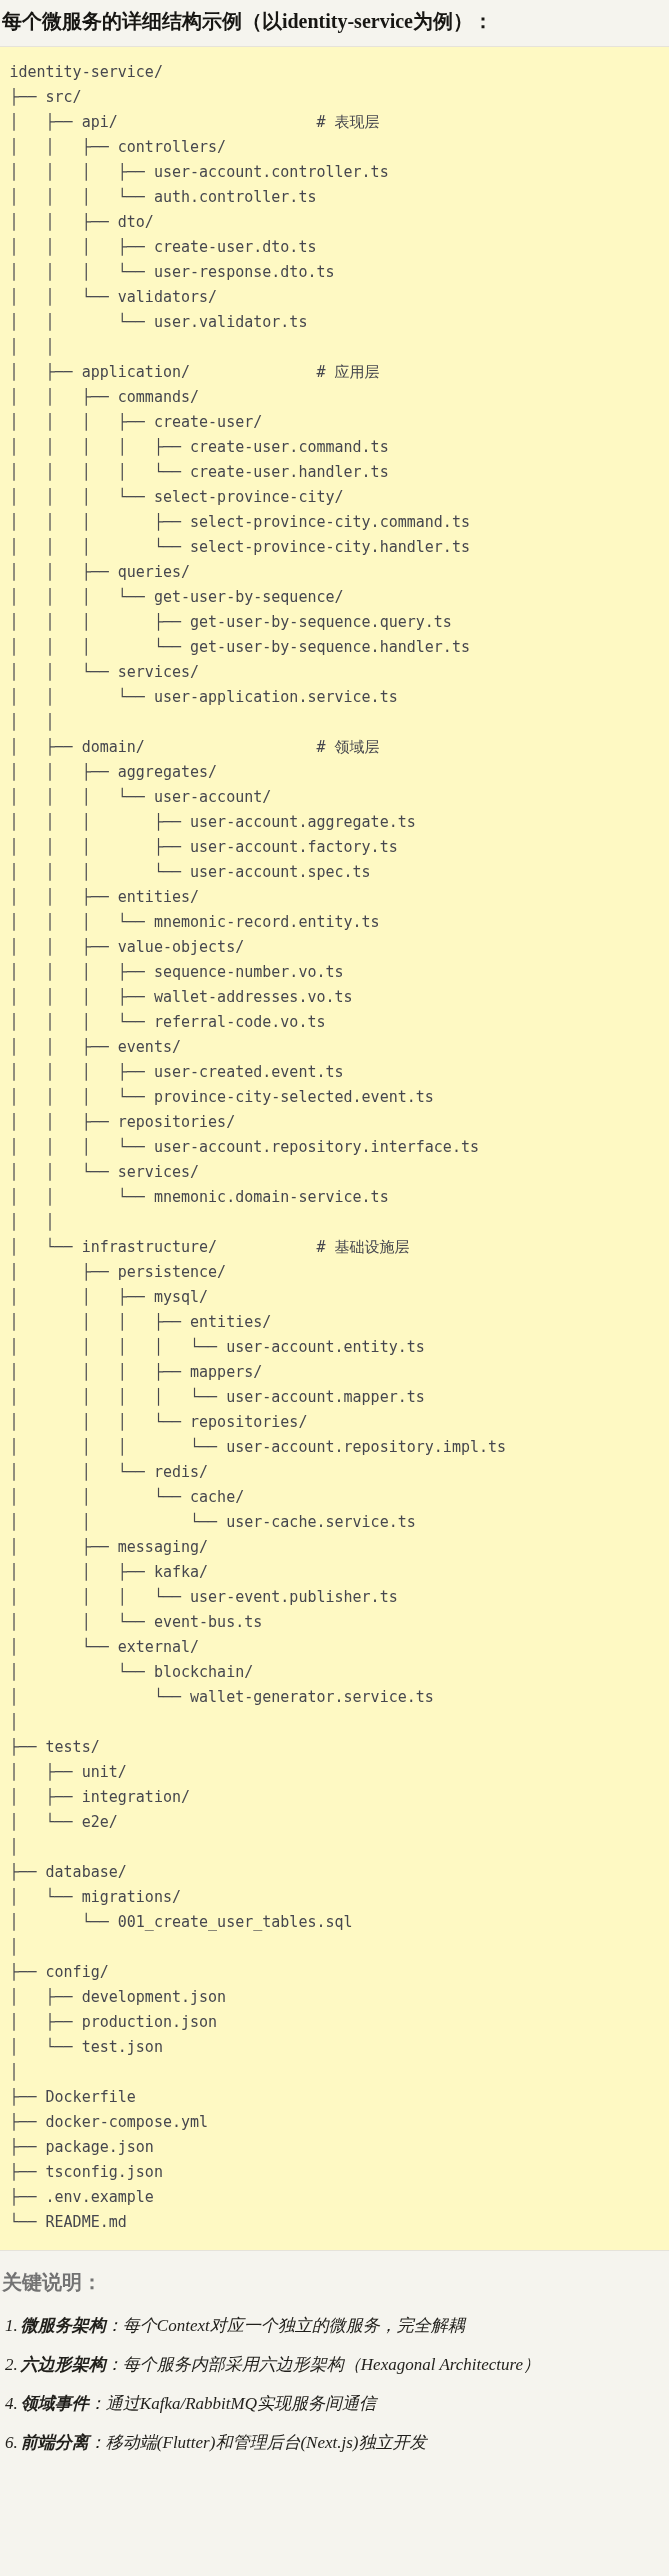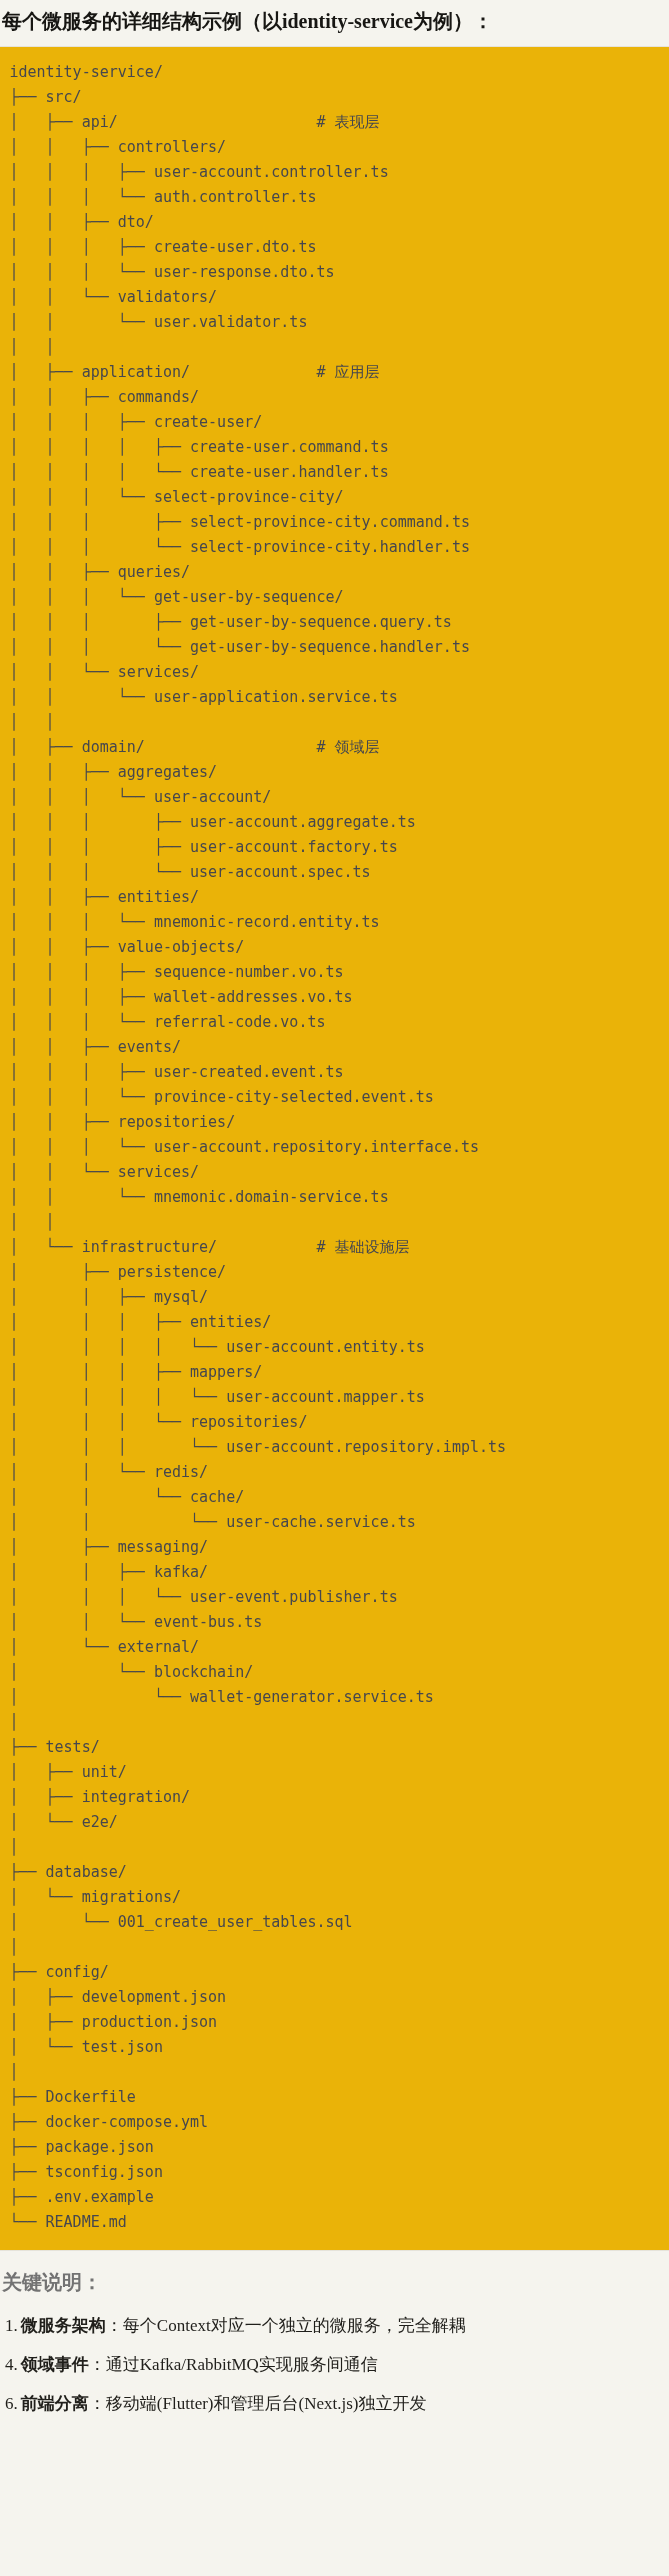--- a/index.html
+++ b/index.html
@@ -14,41 +14,41 @@
   .page { width: 669px; }
   .title {
     margin: 9.4px 0 0 1.9px;
     font-size: 20px;
     line-height: 25px;
     font-weight: 700;
     color: #171613;
   }
   .code-block {
     margin-top: 12px;
-    background: #eab308;
+    background: #fef9c3;
     border-top: 1.3px solid #E6E3DA;
     border-bottom: 1.3px solid #E6E3DA;
   }
   pre.tree {
     margin: 0;
     padding: 12.5px 7.5px 15px 9.4px;
     font-family: "DejaVu Sans Mono", "Liberation Mono", monospace;
     font-size: 15px;
     line-height: 25px;
     color: #46474E;
     white-space: pre;
   }
   .notes-heading {
     margin: 19px 0 0 1.9px;
     font-size: 20px;
     line-height: 25px;
     font-weight: 700;
     color: #737373;
   }
-  .notes-list { margin-top: 20px; }
+  .notes-list { margin-top: 20px; font-style: italic; }
   .note-item {
     margin: 0 0 17px 5px;
     font-size: 17px;
     line-height: 22px;
     white-space: nowrap;
   }
   .note-num { margin-right: 3.1px; }
   .note-label { font-weight: 700; }
   .footer-note {
     margin: 23px 0 0 1.3px;
@@ -155,20 +155,23 @@
   </div>
 
   <h2 class="notes-heading">关键说明：</h2>
 
   <div class="notes-list">
 
     <div class="note-item">
       <span class="note-num">1.</span><span class="note-label">微服务架构</span><span class="note-text">：每个Context对应一个独立的微服务，完全解耦</span>
     </div>
 
+    <div class="note-item">
+      <span class="note-num">2.</span><span class="note-label">六边形架构</span><span class="note-text">：每个服务内部采用六边形架构（Hexagonal Architecture）</span>
+    </div>
 
 
     <div class="note-item">
       <span class="note-num">4.</span><span class="note-label">领域事件</span><span class="note-text">：通过Kafka/RabbitMQ实现服务间通信</span>
     </div>
 
 
     <div class="note-item">
       <span class="note-num">6.</span><span class="note-label">前端分离</span><span class="note-text">：移动端(Flutter)和管理后台(Next.js)独立开发</span>
     </div>

